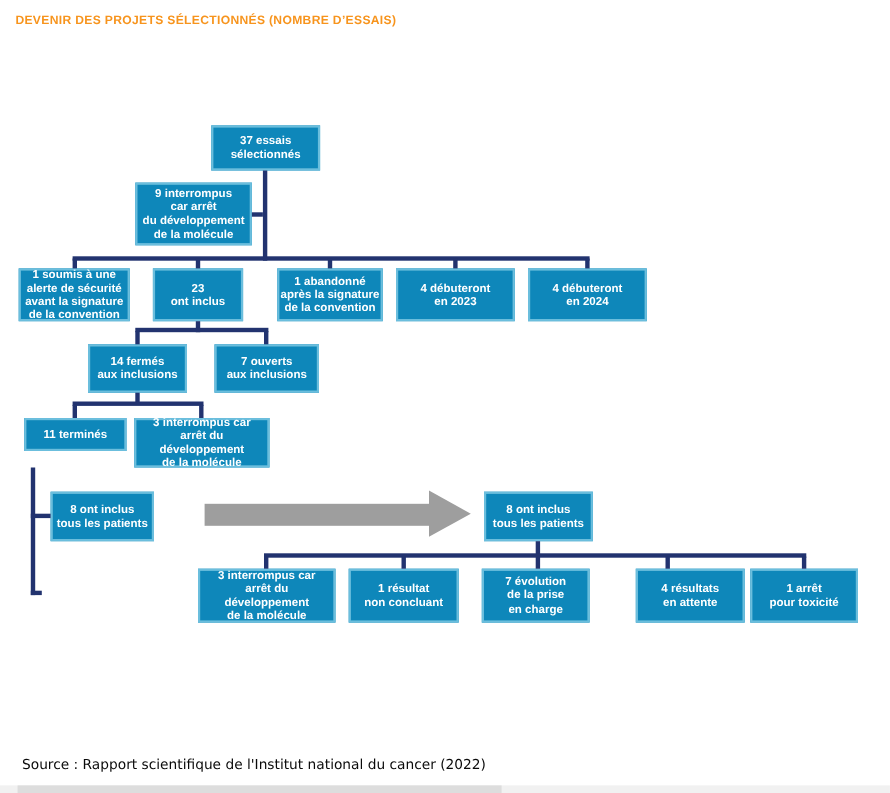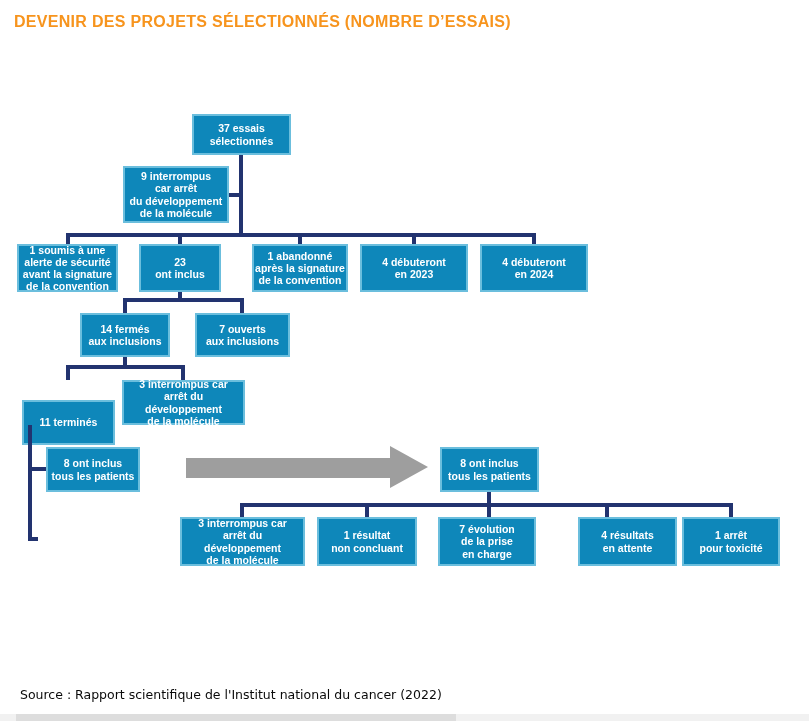--- a/index.html
+++ b/index.html
@@ -1,19 +1,19 @@
 <!DOCTYPE html>
 <html><head>
 <meta charset="utf-8">
 <style>
   html,body{margin:0;padding:0;background:#ffffff;}
   body{width:809px;height:721px;position:relative;overflow:hidden;
        font-family:"Liberation Sans",sans-serif;}
   .canvas{position:absolute;inset:0;}
-  .title{position:absolute;left:14px;top:13px;font-size:16px;font-weight:bold;
+  .title{position:absolute;left:14px;top:13px;font-size:11px;font-weight:bold;
          color:#F7941D;letter-spacing:.3px;}
   .node{position:absolute;box-sizing:border-box;background:#0E87BA;
         border:2px solid #6BBEDD;color:#fff;font-weight:bold;font-size:10.5px;
         line-height:1.16;display:flex;align-items:center;justify-content:center;
         text-align:center;white-space:pre-line;padding:1px;}
   .conn{position:absolute;background:#22336F;}
   .arrow-body{position:absolute;left:186px;top:458px;width:204px;height:20px;background:#9E9E9E;}
   .arrow-head{position:absolute;left:390px;top:446px;width:0;height:0;
               border-top:21px solid transparent;border-bottom:21px solid transparent;
               border-left:38px solid #9E9E9E;}
@@ -45,21 +45,21 @@
 après la signature
 de la convention</div>
   <div class="node" style="left:360px;top:244px;width:108px;height:48px">4 débuteront
 en 2023</div>
   <div class="node" style="left:480px;top:244px;width:108px;height:48px">4 débuteront
 en 2024</div>
   <div class="node" style="left:80px;top:313px;width:90px;height:44px">14 fermés
 aux inclusions</div>
   <div class="node" style="left:195px;top:313px;width:95px;height:44px">7 ouverts
 aux inclusions</div>
-  <div class="node" style="left:22px;top:400px;width:93px;height:45px">11 terminés</div>
+  <div class="node" style="left:22px;top:380px;width:93px;height:30px">11 terminés</div>
   <div class="node" style="left:122px;top:380px;width:123px;height:45px">3 interrompus car
 arrêt du développement
 de la molécule</div>
   <div class="node" style="left:46px;top:447px;width:94px;height:45px">8 ont inclus
 tous les patients</div>
   <div class="node" style="left:440px;top:447px;width:99px;height:45px">8 ont inclus
 tous les patients</div>
   <div class="node" style="left:180px;top:517px;width:125px;height:49px">3 interrompus car
 arrêt du développement
 de la molécule</div>

